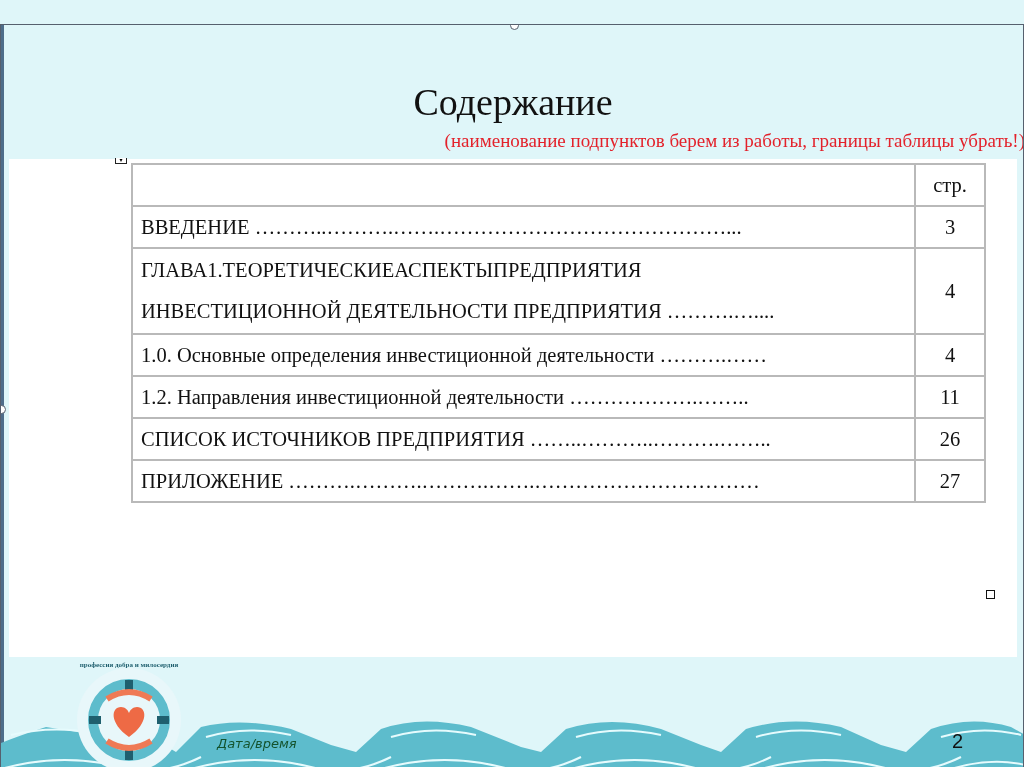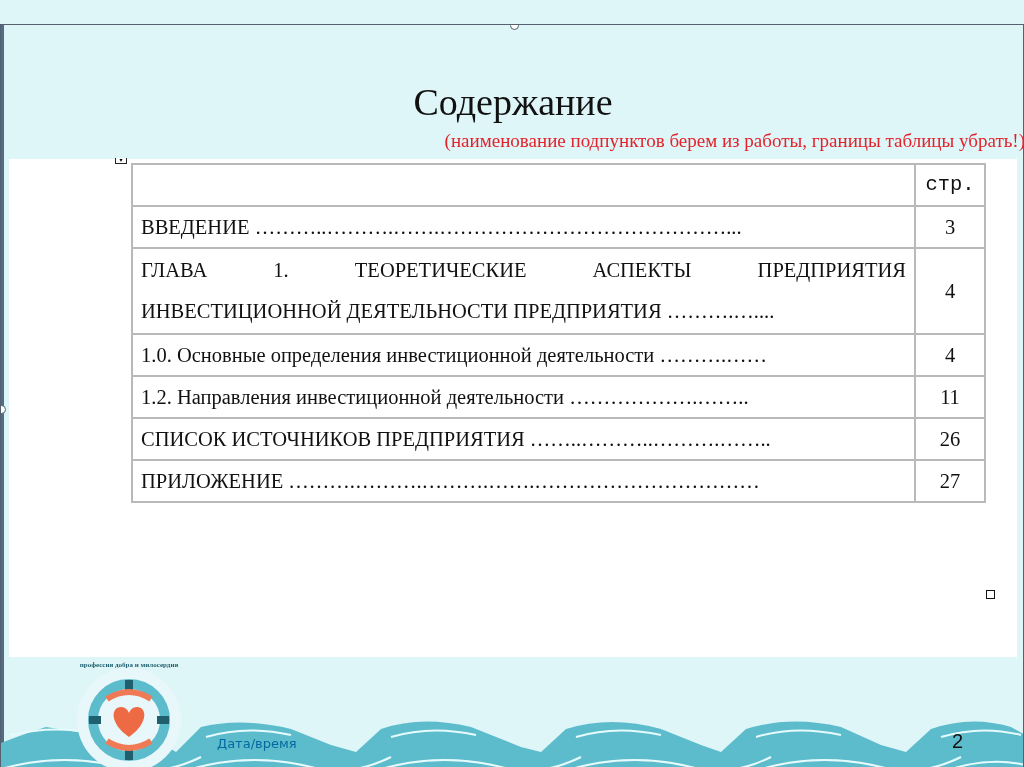--- a/index.html
+++ b/index.html
@@ -57,35 +57,35 @@
       font-family: "Liberation Serif", serif;
       font-size: 20.5px; color: #111;
     }
     table.toc td {
       border: 2px solid #b9b9b9;
       padding: 0 8px;
       vertical-align: top;
     }
     table.toc td.text { width: 765px; text-align: justify; }
     table.toc td.page { text-align: center; vertical-align: top; }
-    .row-h1 td { height: 40px; font-family: Liberation Mono, monospace; }
+    .row-h1 td { height: 40px; }
     .row-std td { height: 40px; }
     .row-two td { height: 84px; }
     .cell-line { display: block; line-height: 40px; white-space: nowrap; }
     .justify-line {
-      display: flex; justify-content: space-between; line-height: 42px;
+      display: flex; line-height: 42px;
     }
     .page-center { display: block; line-height: 40px; }
     .page-two { display: block; line-height: 84px; }
     .footer {
       position: absolute; left: 0; top: 632px; width: 1024px; height: 135px;
     }
     .date-text {
       position: absolute; left: 216px; top: 711px;
-      font-family: "DejaVu Sans", sans-serif; font-size: 13px; color: #0369a1;
+      font-family: "DejaVu Sans", sans-serif; font-size: 13px; color: #14532d; font-style: italic;
     }
     .slide-number {
       position: absolute; left: 951px; top: 705px;
       font-family: "Liberation Sans", sans-serif; font-size: 20px; color: #111;
     }
     .logo {
       position: absolute; left: 68px; top: 630px; width: 120px; height: 130px;
     }
   </style>
 </head>

